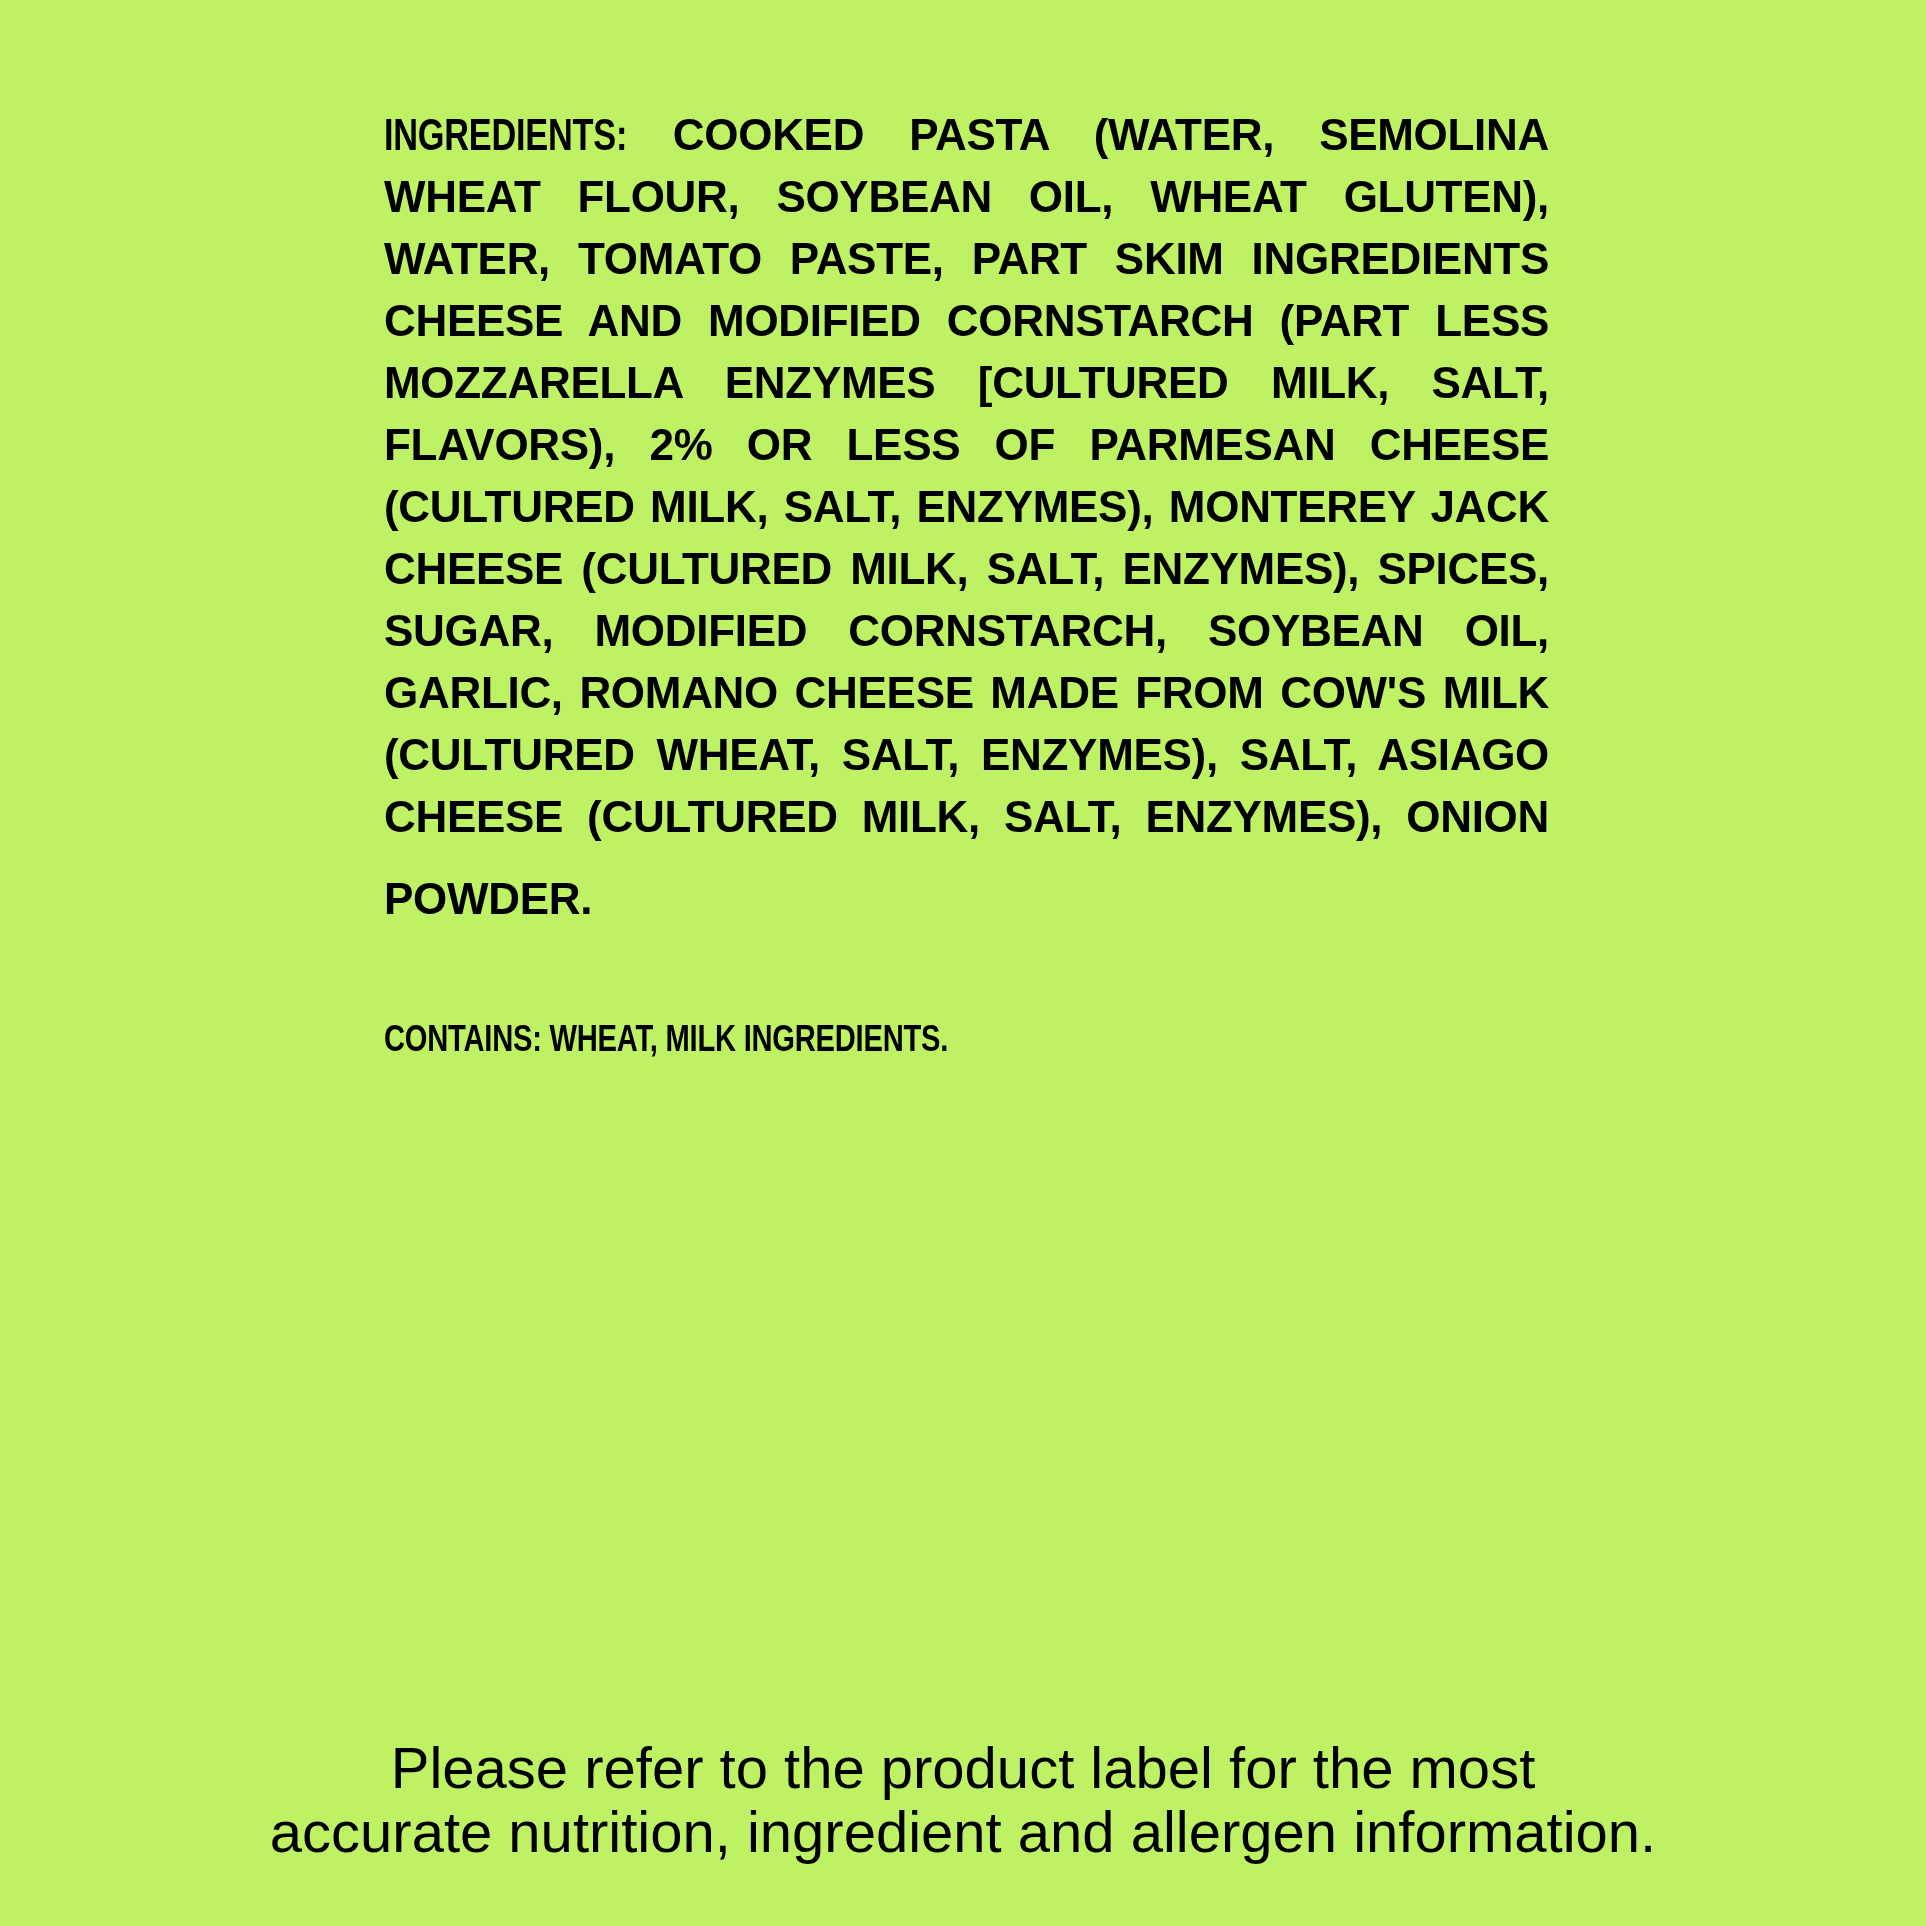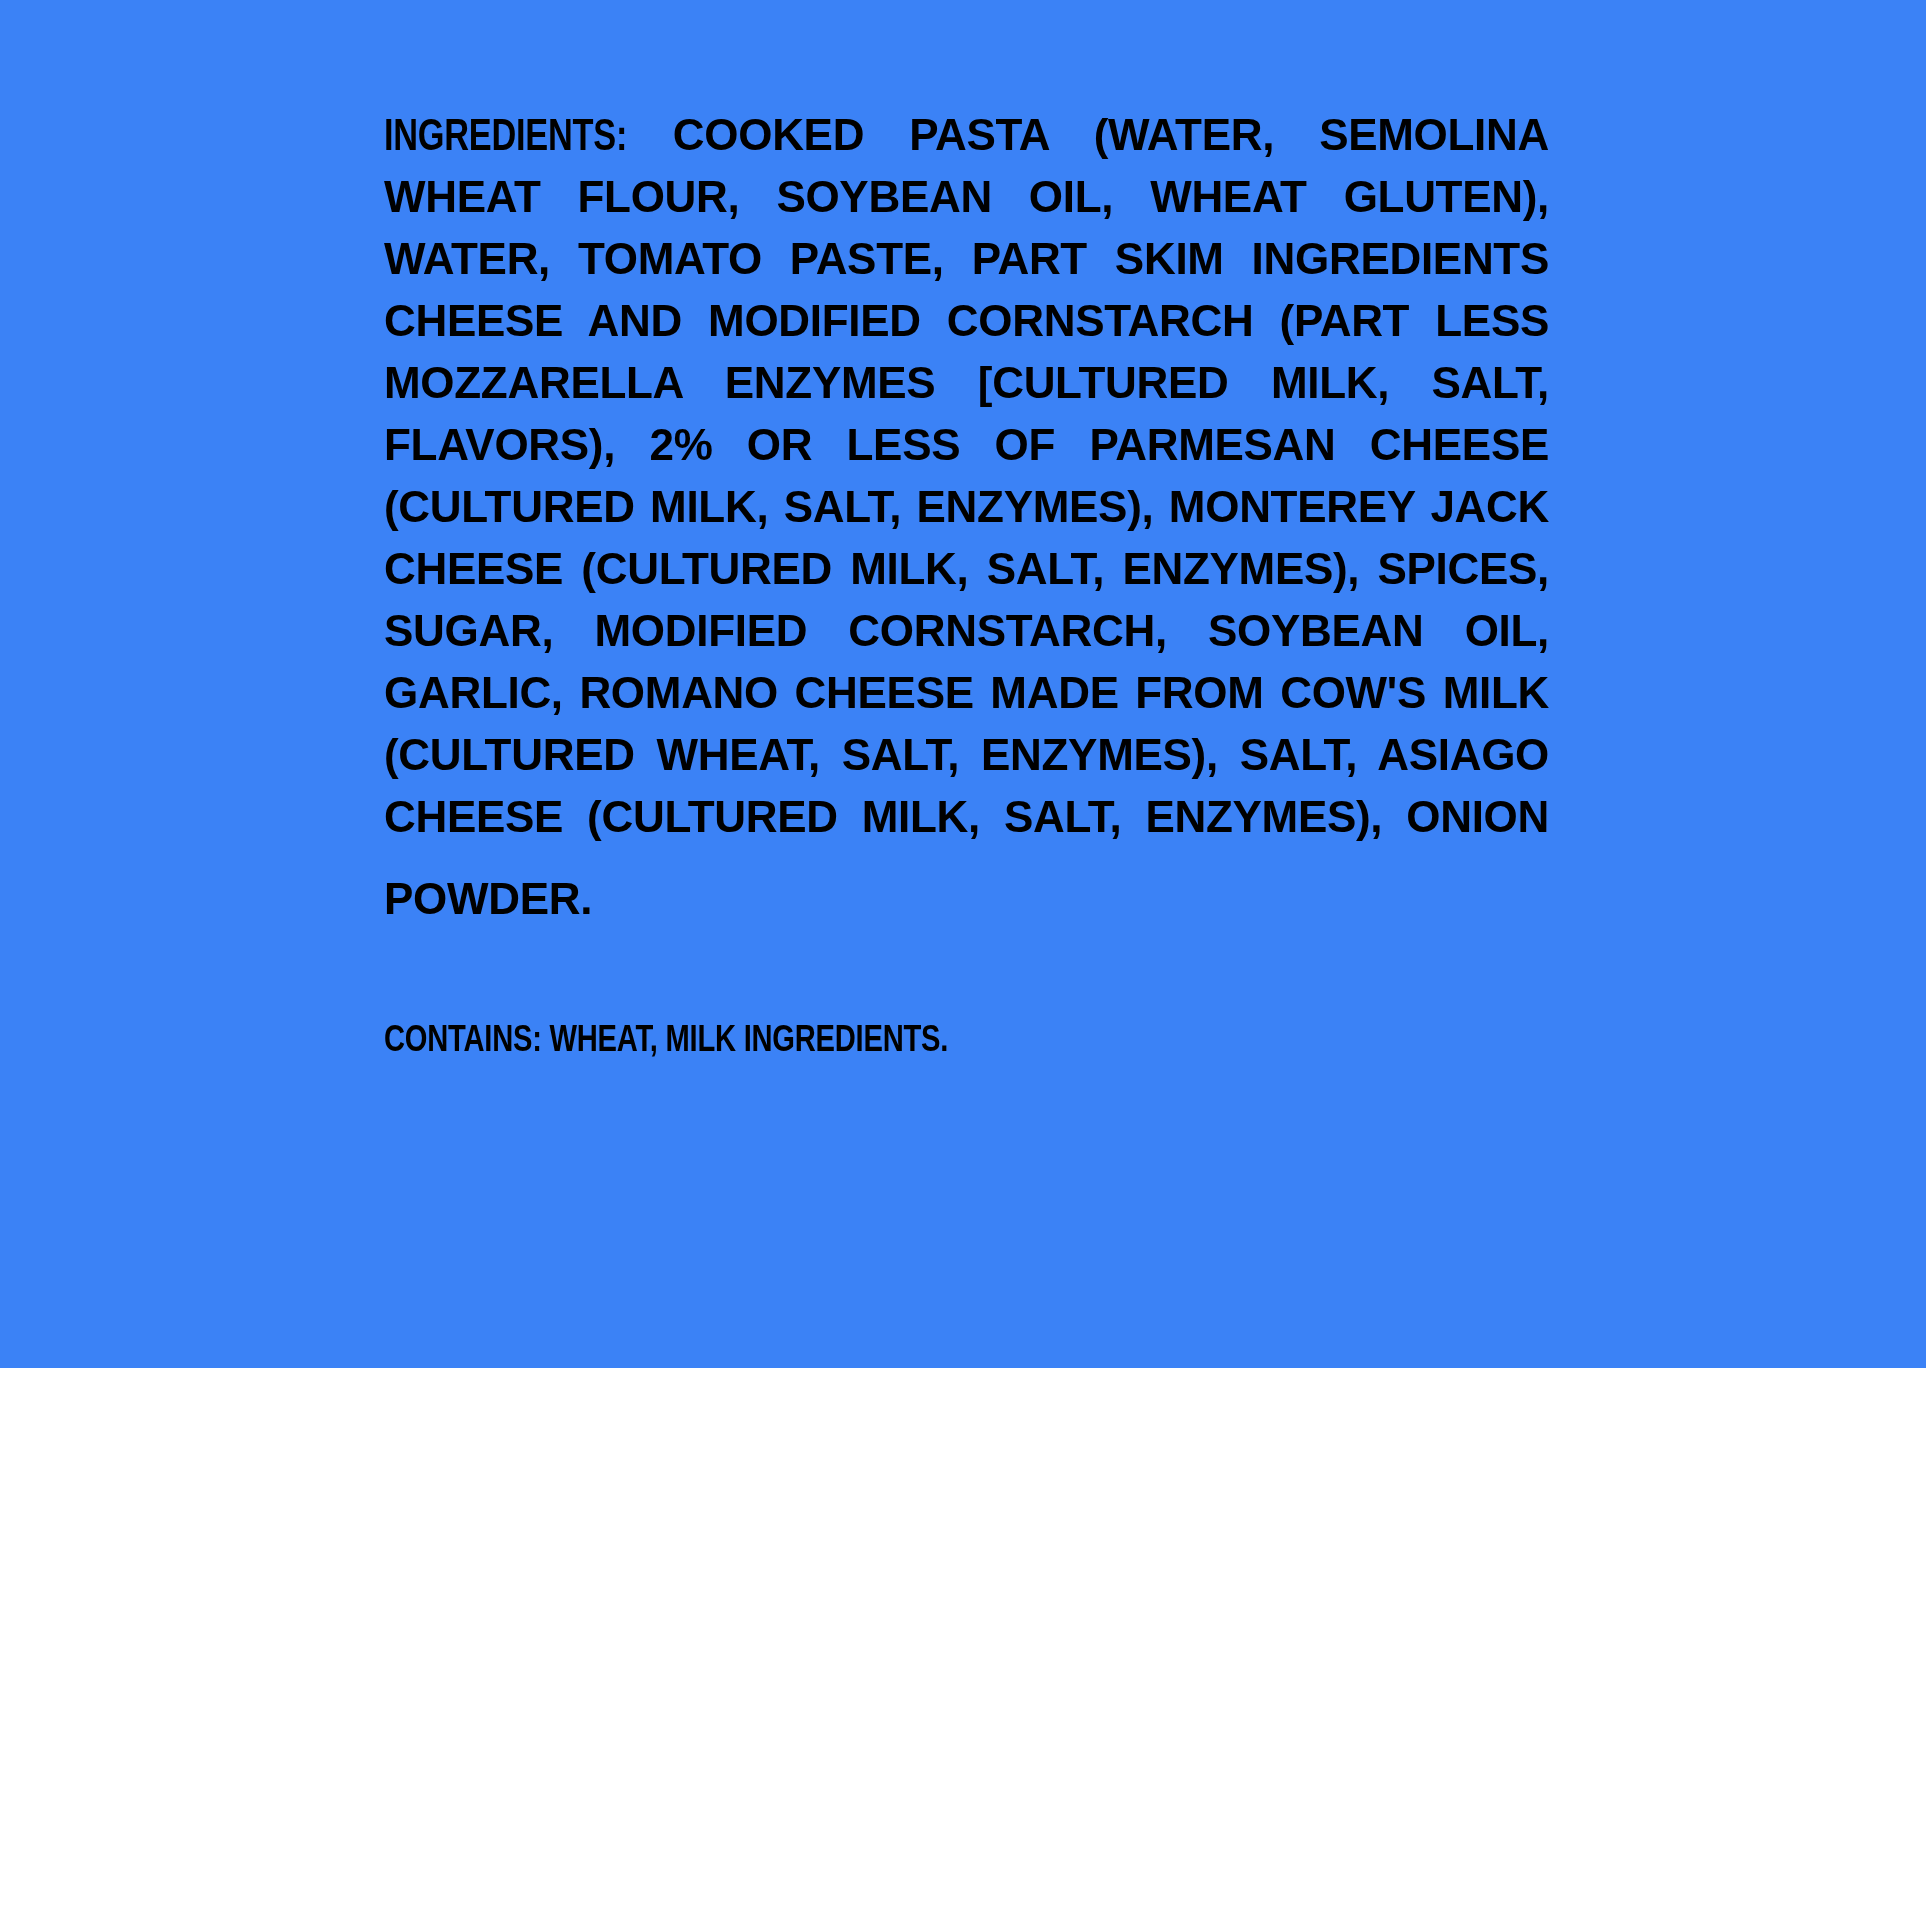--- a/index.html
+++ b/index.html
@@ -3,22 +3,22 @@
 <meta charset="utf-8">
 <style>
   html, body {
     margin: 0;
     padding: 0;
     background: #ffffff;
   }
   .label-canvas {
     position: relative;
     width: 1926px;
-    height: 1368px;
-    background: #3b82f6;
+    height: 1926px;
+    background: #bef264;
     overflow: hidden;
     font-family: "Liberation Sans", sans-serif;
     color: #000000;
   }
   
   .ing-block {
     position: absolute;
     left: 384px;
     top: 104px;
     width: 1165px;
@@ -94,15 +94,19 @@
         <div class="ing-line">(CULTURED WHEAT, SALT, ENZYMES), SALT, ASIAGO</div>
         <div class="ing-line">CHEESE (CULTURED MILK, SALT, ENZYMES), ONION</div>
       </div>
     <div class="ing-line last-line">POWDER.</div>
   </div>
 
   <div class="contains-block">
     <span class="ultra-contains">CONTAINS: WHEAT, MILK INGREDIENTS.</span>
   </div>
 
+  <div class="footer-block">
+    <div>Please refer to the product label for the most</div>
+    <div>accurate nutrition, ingredient and allergen information.</div>
+  </div>
 
 </div>
 
 
 </body></html>

